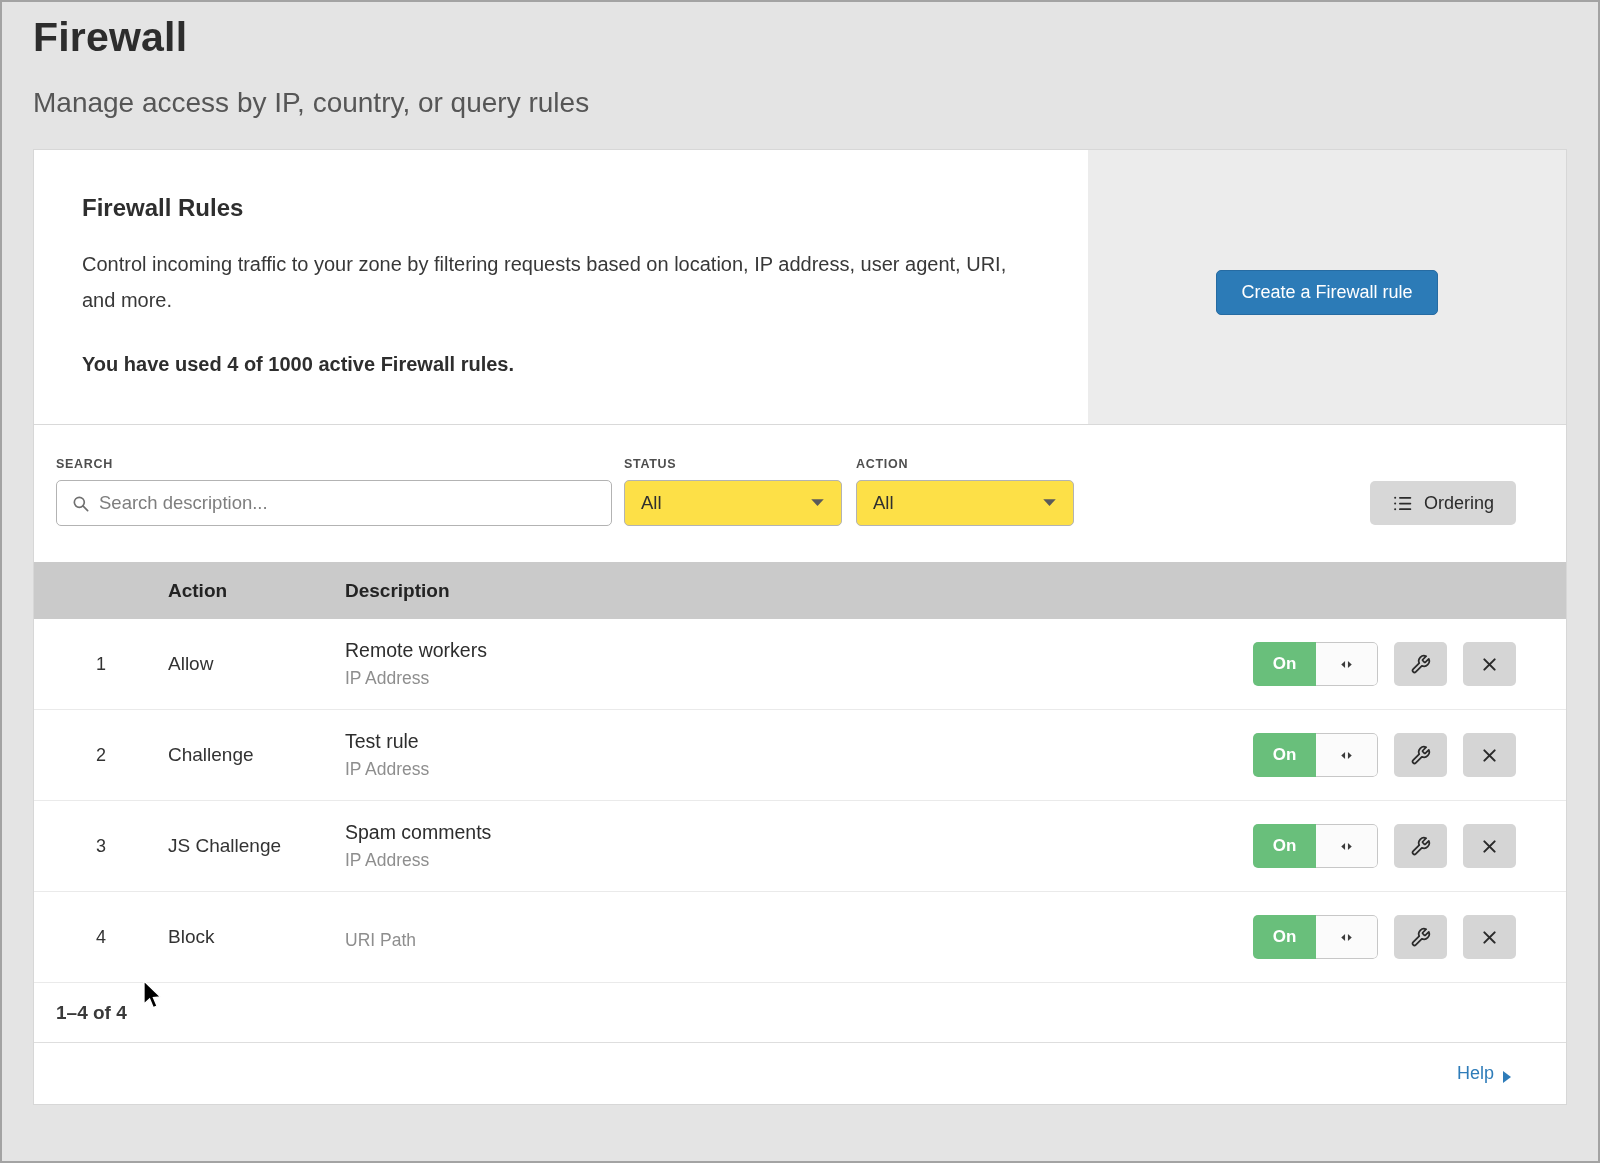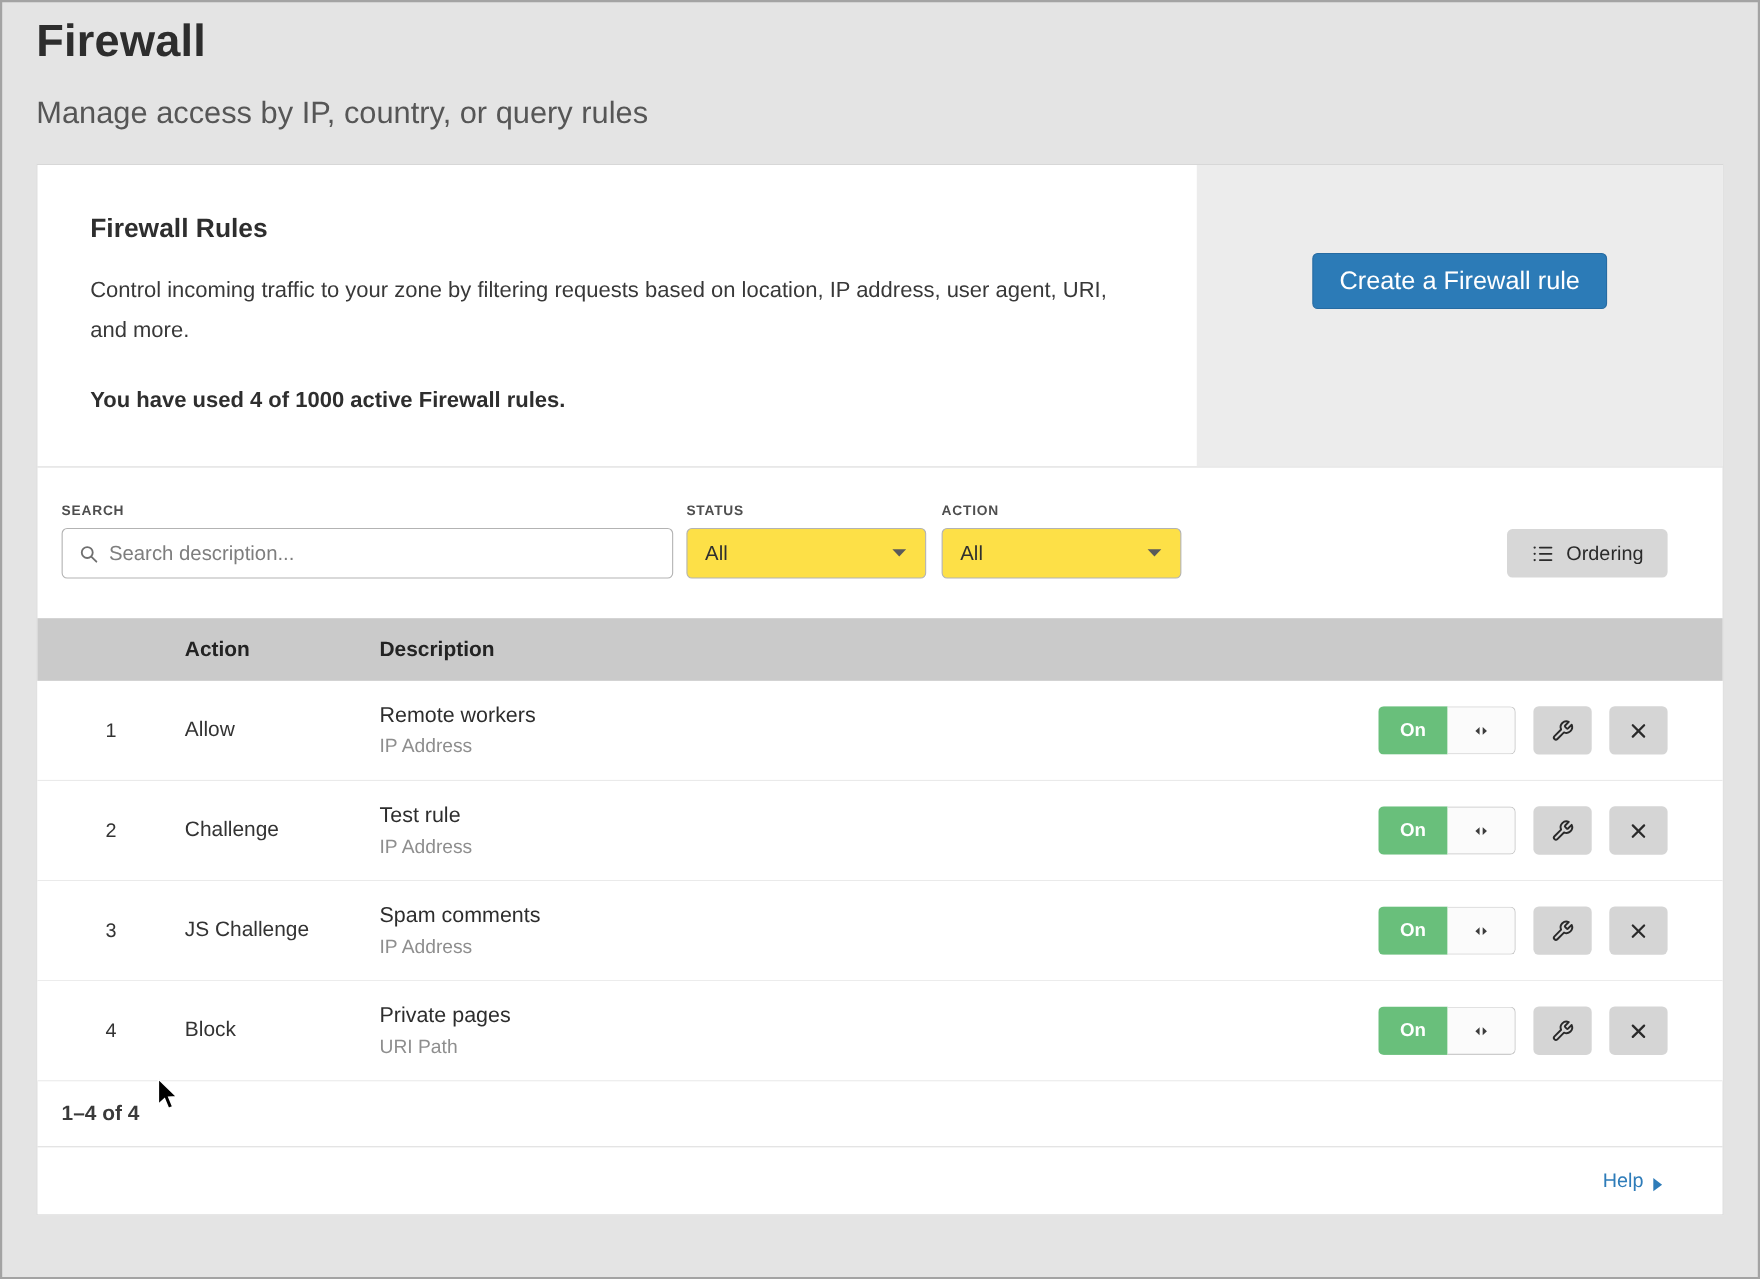--- a/index.html
+++ b/index.html
@@ -20,22 +20,22 @@
   .card { margin-top:30px; background:#ffffff; border:1px solid #d7d7d7; }
 
   
   .intro { display:flex; border-bottom:1px solid #d9d9d9; }
   .intro-left { flex:1; padding:44px 50px 48px 48px; }
   .intro-right { width:478px; background:#ececec; display:flex; align-items:flex-start; justify-content:center; }
   .intro-heading { font-size:24px; font-weight:700; color:#2e2e2e; }
   .intro-desc { margin-top:24px; font-size:20px; line-height:36px; color:#383838; max-width:945px; }
   .intro-usage { margin-top:35px; font-size:20px; font-weight:700; color:#2e2e2e; }
   .create-btn {
-    margin-top:80px; background:#2c7bb7; color:#fff; border:1px solid #266ba2;
-    border-radius:5px; font-size:23px; font-weight:500; padding:11px 24px;
+    margin-top:120px; background:#2c7bb7; color:#fff; border:1px solid #266ba2;
+    border-radius:5px; font-size:18px; font-weight:500; padding:11px 24px;
     cursor:pointer; font-family:inherit;
   }
 
   
   .filters { display:flex; align-items:flex-end; padding:32px 50px 36px 22px; }
   .filter-group { display:flex; flex-direction:column; }
   .filter-label { font-size:12.5px; font-weight:700; letter-spacing:0.7px; color:#4e4e4e; margin-bottom:9px; }
   .search-box {
     width:556px; height:46px; border:1px solid #b3b3b3; border-radius:5px;
     display:flex; align-items:center; padding:0 14px; gap:9px; background:#fff;
@@ -281,21 +281,20 @@
               </svg>
           </span>
         </button>
       </div>
     </div>
 
     <div class="row">
       <div class="cell-priority">4</div>
       <div class="cell-action">Block</div>
       <div class="cell-desc">
-        <div class="desc-title">Private pages</div>
         <div class="desc-sub">URI Path</div>
       </div>
       <div class="controls">
         <div class="toggle">
           <span class="toggle-on">On</span>
           <span class="toggle-knob">
             <svg viewBox="0 0 24 24" width="17" height="17" fill="#3c3c3c">
                 <path d="M10 7L4.6 12 10 17z"></path>
                 <path d="M14 7l5.4 5L14 17z"></path>
               </svg>

